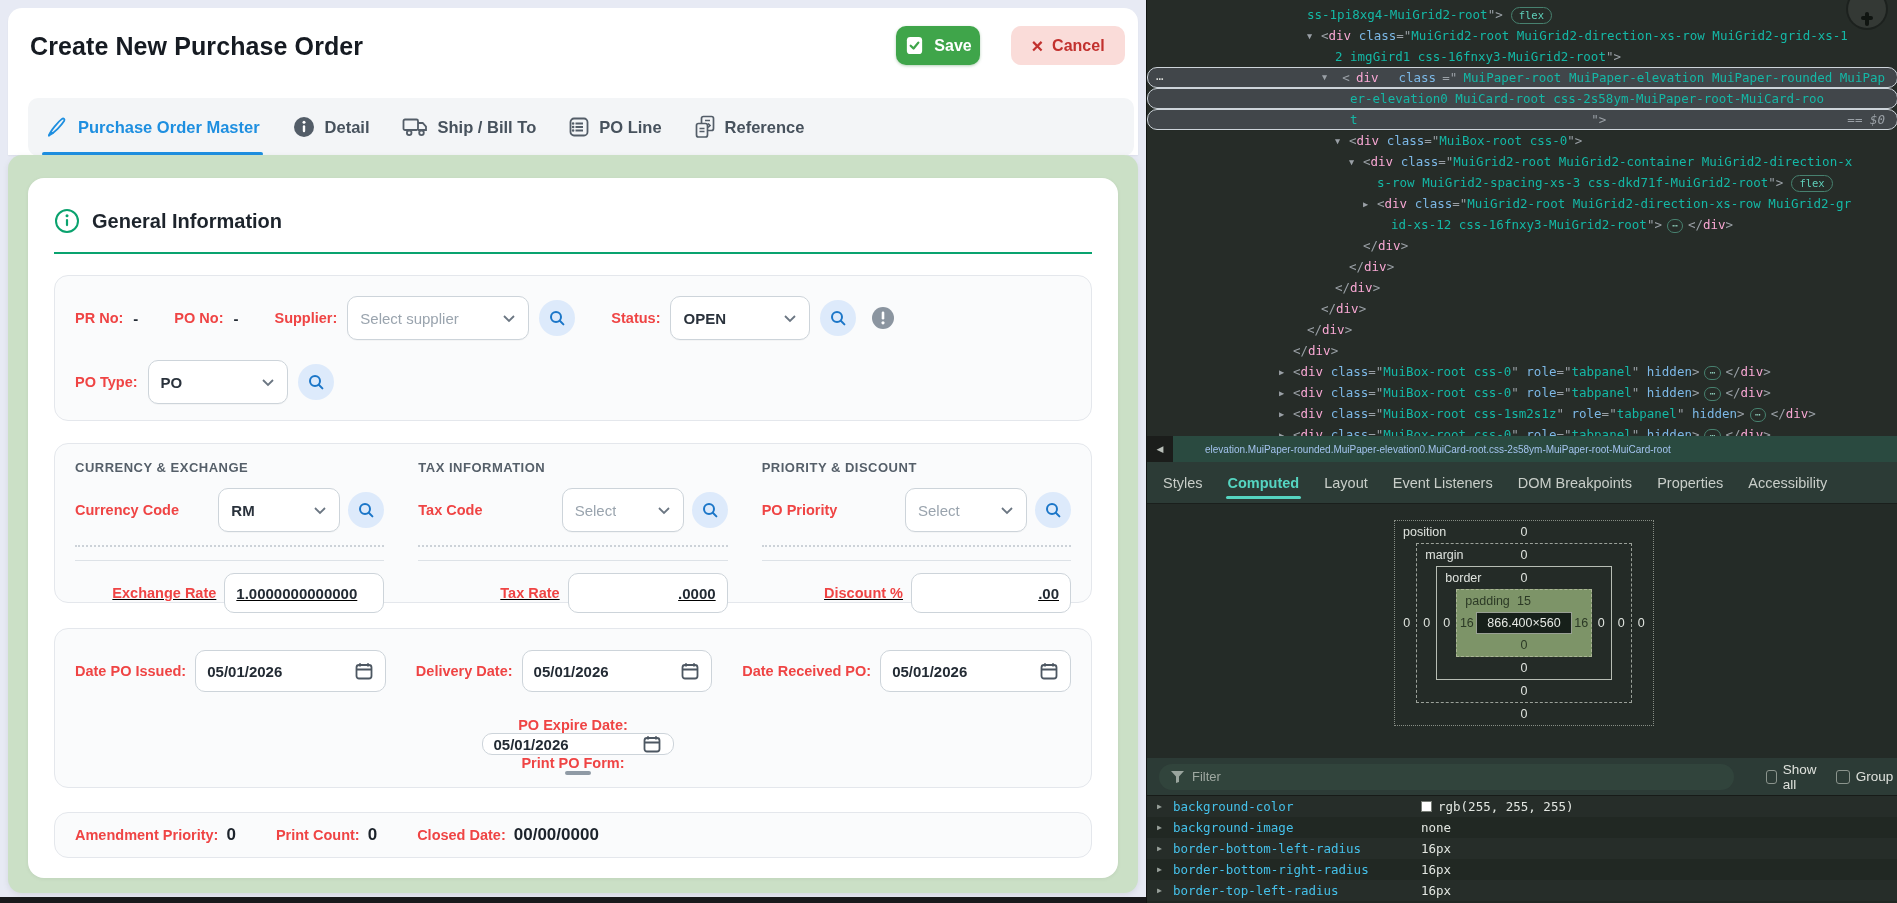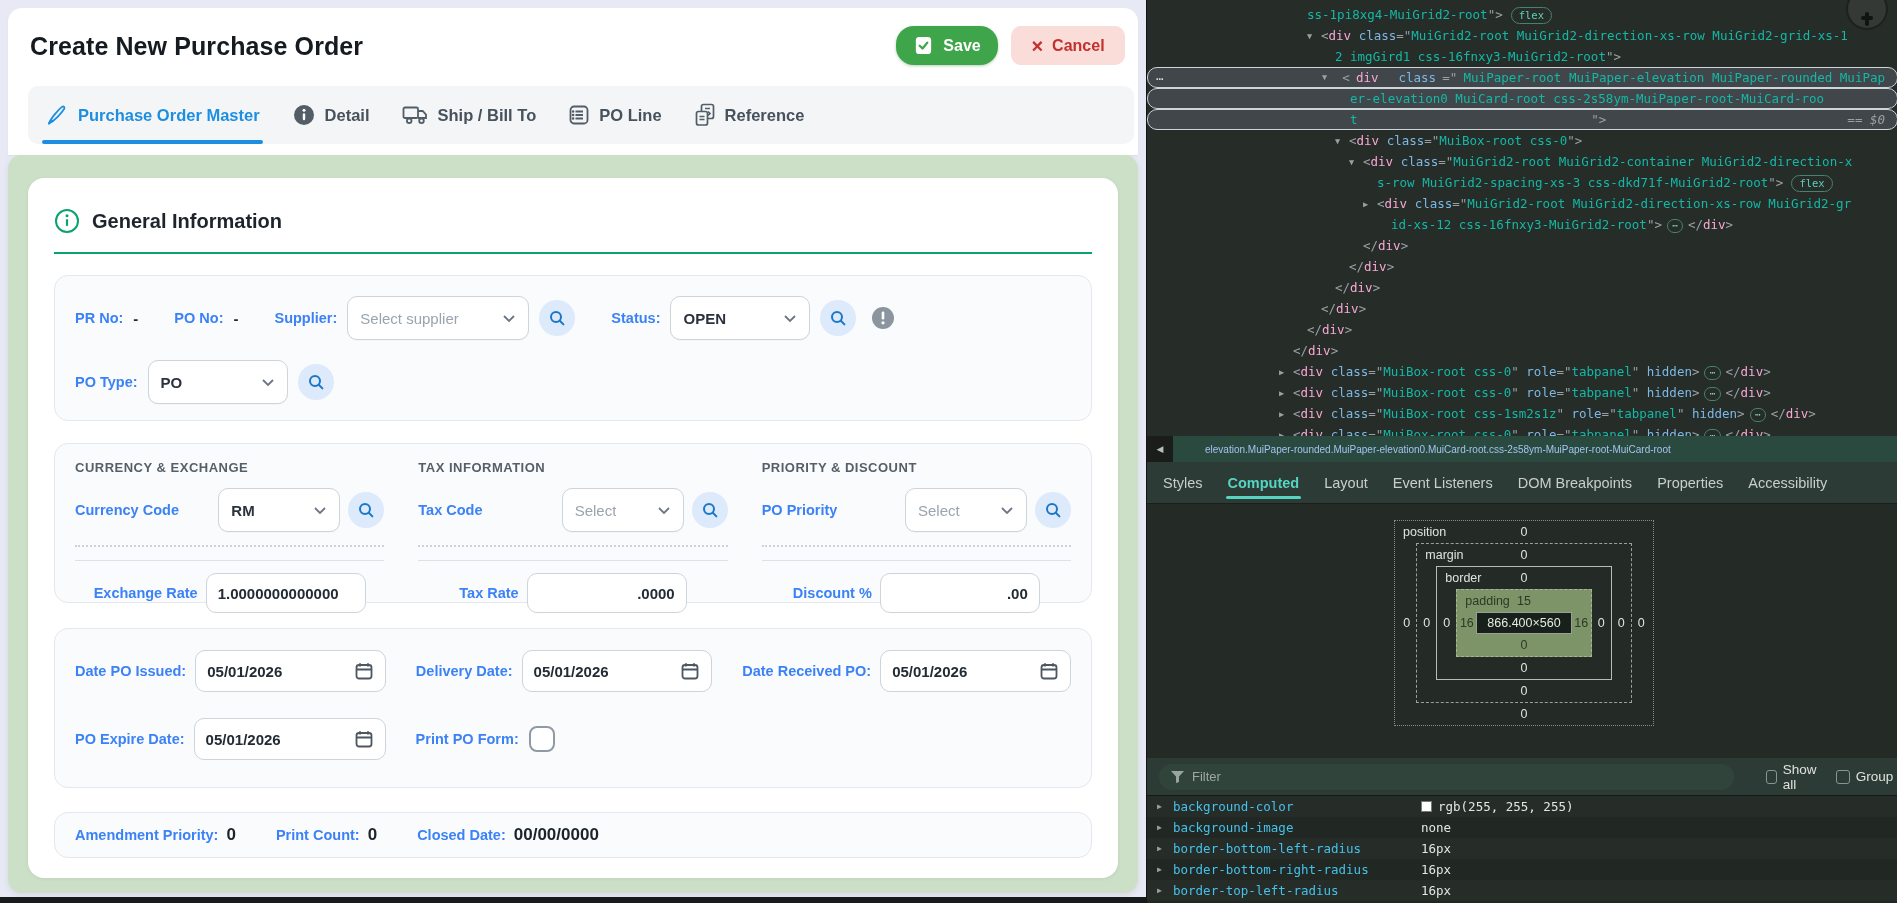--- a/index.html
+++ b/index.html
@@ -5,25 +5,25 @@
   * { margin:0; padding:0; box-sizing:border-box; }
   html,body { width:1897px; height:903px; overflow:hidden; }
   body { font-family:"Liberation Sans", sans-serif; position:relative; background:#e7eaf4; }
 
   
   .app { position:absolute; left:0; top:0; width:1146px; height:903px; background:#e7eaf4; }
   .app-header { position:absolute; left:8px; top:8px; width:1130px; height:147px; background:#fff; border-radius:14px 14px 0 0; box-shadow:0 1px 2px rgba(16,24,40,.05); }
   .page-title { position:absolute; left:22px; top:24px; font-size:25px; font-weight:800; color:#161b22; letter-spacing:.1px; }
 
   .btn { position:absolute; top:18px; height:39px; border-radius:10px; display:flex; align-items:center; justify-content:center; gap:9px; cursor:pointer; border:none; font-family:inherit; }
-  .btn-save { left:888px; width:102px; background:#3fa54a; color:#fff; font-weight:700; font-size:16px; box-shadow:0 1px 3px rgba(40,120,50,.35);border-radius:18px; }
+  .btn-save { left:888px; width:84px; background:#3fa54a; color:#fff; font-weight:700; font-size:16px; box-shadow:0 1px 3px rgba(40,120,50,.35); }
   .btn-cancel { left:1003px; width:114px; background:#fadcd9; color:#c2312e; font-weight:700; font-size:16px; }
   .xglyph { font-size:20px; font-weight:700; line-height:1; color:#c2312e; }
 
-  .tabbar { position:absolute; left:20px; top:78px; width:1106px; height:58px; background:#f3f5f7; border-radius:10px; display:flex; align-items:center; padding:0 14px; gap:26px; }
+  .tabbar { position:absolute; left:20px; top:90px; width:1106px; height:58px; background:#f3f5f7; border-radius:10px; display:flex; align-items:center; padding:0 14px; gap:26px; }
   .tab { position:relative; height:100%; display:flex; align-items:center; gap:9px; padding:0 3px; cursor:pointer; }
   .tab .tlabel { font-size:16.5px; font-weight:600; color:#47525d; }
   .tab.active .tlabel { color:#1e8fe0; font-weight:700; }
   .tab.active::after { content:""; position:absolute; left:0; right:0; bottom:0; height:4px; border-radius:3px; background:#1e8fe0; }
   .tab .ticon { display:flex; align-items:center; }
 
   .green-wrap { position:absolute; left:8px; top:155px; width:1130px; height:738px; background:#cbe0c6; border-radius:14px; box-shadow:0 2px 6px rgba(0,0,0,.08); }
   .card { position:absolute; left:20px; top:23px; width:1090px; height:700px; background:#fff; border-radius:16px; box-shadow:0 1px 4px rgba(0,0,0,.06); }
 
   .gi-head { position:absolute; left:26px; top:30px; display:flex; align-items:center; gap:12px; }
@@ -32,43 +32,43 @@
 
   .panel { position:absolute; left:26px; width:1038px; background:#fafbfc; border:1px solid #e4e7ec; border-radius:14px; padding:0 20px; }
   .panel1 { top:97px;  height:146px; }
   .panel2 { top:265px; height:160px; display:grid; grid-template-columns:1fr 1fr 1fr; column-gap:34px; }
   .panel3 { top:450px; height:160px; }
   .panel4 { top:634px; height:46px;  display:flex; align-items:center; gap:40px; }
 
   .frow { display:flex; align-items:center; }
   .p1r1 { margin-top:20px; height:44px; gap:10px; }
   .p1r2 { margin-top:20px; height:44px; gap:10px; }
-  .flbl { font-size:14.5px; font-weight:600; color:#3b82f6; white-space:nowrap; }
+  .flbl { font-size:14.5px; font-weight:600; color:#ef4444; white-space:nowrap; }
   .fval { font-size:15px; font-weight:700; color:#222a33; }
   .gap26 { width:16px; }
 
   .sel { height:44px; background:#fff; border:1px solid #cdd4da; border-radius:10px; display:flex; align-items:center; justify-content:space-between; padding:0 12px; cursor:pointer; box-shadow:0 1px 1px rgba(16,24,40,.03); }
   .sel .tx { font-size:15px; font-weight:700; color:#2a323c; white-space:nowrap; overflow:hidden; }
   .sel .tx.ph { color:#9aa4ae; font-weight:500; }
   .sel .chev { margin-left:8px; flex:none; display:flex; }
 
   .sbtn { width:36px; height:36px; flex:none; border-radius:50%; background:#ddeafb; display:flex; align-items:center; justify-content:center; cursor:pointer; border:none; }
   .warnicon { margin-left:4px; display:flex; }
 
   .colhdr { margin-top:16px; font-size:13px; font-weight:700; color:#555f69; letter-spacing:.5px; white-space:nowrap; }
   .colrow { margin-top:13px; display:flex; align-items:center; justify-content:space-between; gap:13px; height:44px; }
   .colrow .ctrl { display:flex; align-items:center; gap:8px; }
   .div-dot { margin-top:13px; border-top:2px dotted #ccd2d8; }
   .div-sol { margin-top:13px; border-top:1px solid #dde2e7; }
-  .colrow2 { margin-top:12px; display:flex; align-items:center; justify-content:center; gap:8px; height:40px; }
+  .colrow2 { margin-top:12px; display:flex; align-items:center; justify-content:flex-end; gap:8px; height:40px;text-decoration:underline; }
   .inp { width:160px; height:40px; background:#fff; border:1px solid #cdd4da; border-radius:10px; display:flex; align-items:center; padding:0 11px; font-size:15px; font-weight:700; color:#232b34; overflow:hidden; white-space:nowrap; }
   .inp.right { justify-content:flex-end; }
 
   .p3r { position:absolute; left:20px; right:20px; display:flex; align-items:center; height:44px; }
-  .p3r1 { top:20px; } .p3r2 { top:88px; }
+  .p3r1 { top:20px; } .p3r2 { top:88px;flex-direction:column; }
   .datebox { width:192px; height:42px; background:#fff; border:1px solid #cdd4da; border-radius:10px; display:flex; align-items:center; justify-content:space-between; padding:0 11px; margin-left:9px; cursor:pointer; }
   .datebox .dval { font-size:15px; font-weight:700; color:#232b34; }
   .dgap { width:30px; }
   .checkbox { width:26px; height:26px; border:2px solid #8f9aa5; border-radius:8px; background:#fff; margin-left:10px; cursor:pointer; }
 
   .counter { display:flex; align-items:baseline; gap:8px; }
   .counter .cv { font-size:17px; font-weight:700; color:#1c232b; }
 
   .bottom-strip { position:absolute; left:0; top:897px; width:1146px; height:6px; background:#191a1c; }
 

